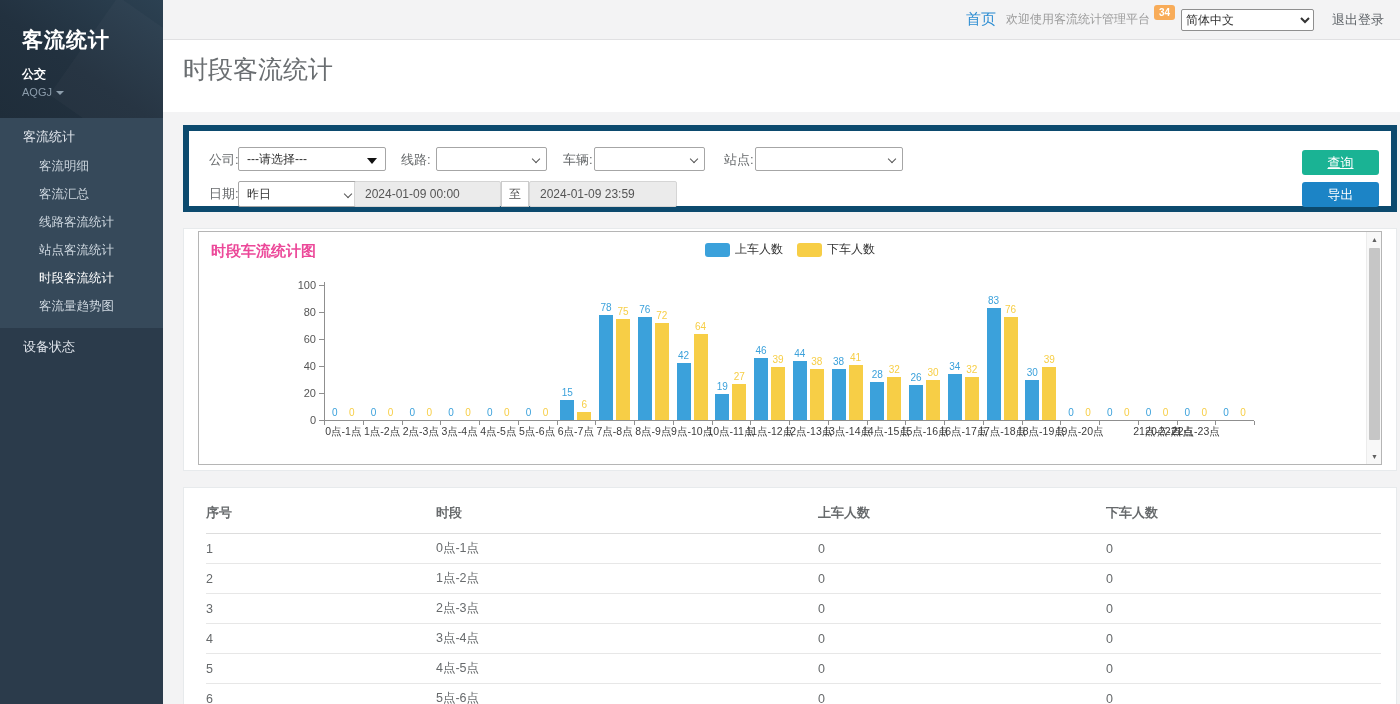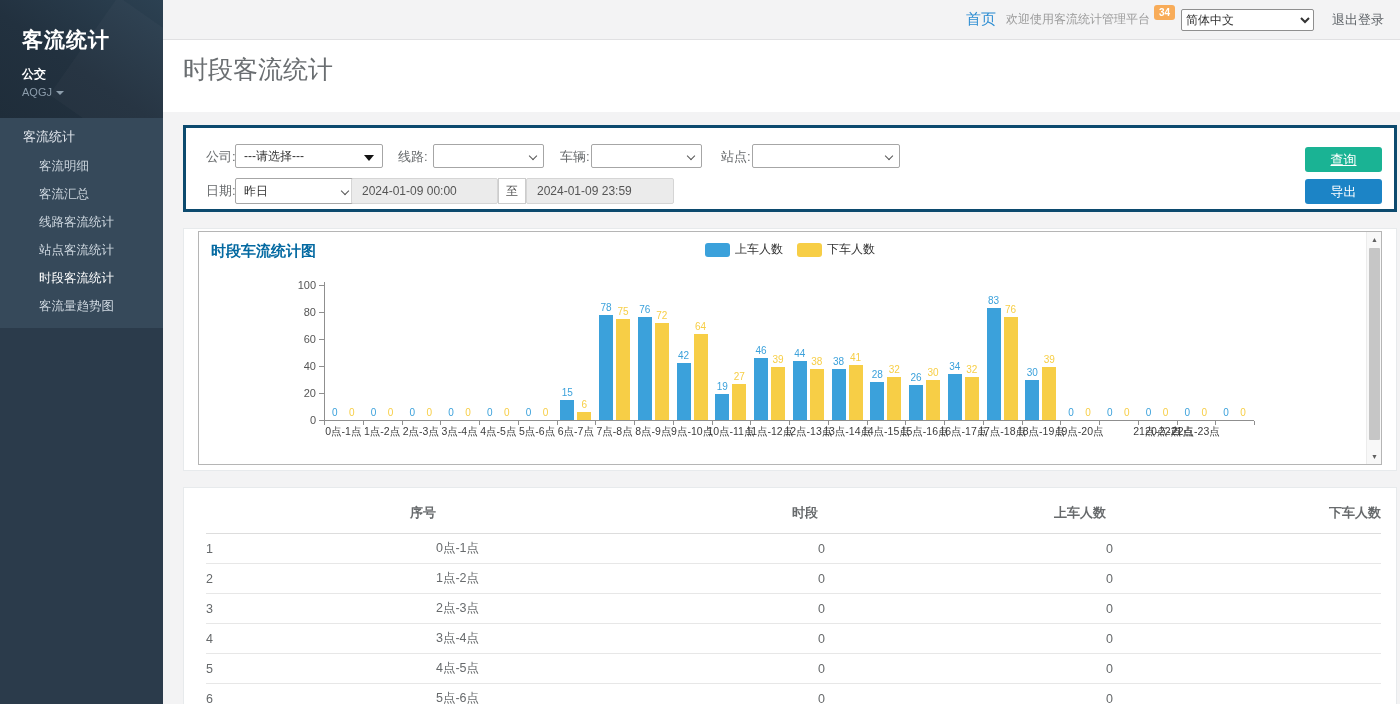--- a/index.html
+++ b/index.html
@@ -33,74 +33,77 @@
   .page-heading { background:#fff; height:72px; padding:13px 0 0 20px; }
   .page-title { color:#6a6e71; font-size:25px; font-weight:300; }
   .breadcrumb { margin-top:7px; font-size:12px; color:#676a6c; }
   .breadcrumb .crumb { color:#676a6c; cursor:pointer; }
   .breadcrumb .crumb.current { font-weight:bold; cursor:default; }
   .breadcrumb .sep { color:#bdbdbd; margin:0 7px; }
 
   .content { padding:13px 3px 0 20px; height:552px; }
 
   
-  .filter-panel { position:relative; background:#fff; border:3px solid #0c4a6e; height:87px; margin-bottom:16px; }
+  .filter-panel { position:relative; background:#fff; border:6px solid #0c4a6e; height:87px; margin-bottom:16px; }
   .f-label { position:absolute; font-size:13px; color:#676a6c; line-height:24px; }
   .selbox { position:absolute; height:24px; background:#fff; border:1px solid #a6a6a6; border-radius:2px; font-size:12px; color:#333; line-height:22px; padding:0 20px 0 8px; cursor:pointer; }
   .selbox .chev { position:absolute; right:7px; top:8px; width:6px; height:6px; border-right:1.6px solid #555; border-bottom:1.6px solid #555; transform:rotate(45deg); }
   .selbox.flat .tri { position:absolute; right:8px; top:10px; width:0; height:0; border-left:5px solid transparent; border-right:5px solid transparent; border-top:6px solid #111; }
   .f-input { position:absolute; height:26px; background:#ebebeb; border:1px solid #d5d5d5; color:#555; font-size:12px; padding:0 10px; font-family:inherit; border-radius:2px; }
   .to-box { position:absolute; width:28px; height:26px; background:#fff; border:1px solid #ccc; font-size:12px; color:#555; text-align:center; line-height:24px; }
   .btn { position:absolute; right:12px; width:77px; height:25px; border:none; border-radius:3px; color:#fff; font-size:13px; cursor:pointer; font-family:inherit; }
   .btn-query { top:19px; background:#1ab394;text-decoration:underline; }
   .btn-export { top:51px; background:#1c84c6; }
 
   
   .chart-section { background:#fff; border:1px solid #e7eaec; padding:2px 14px 5px 14px; margin-bottom:16px; }
   .chart-box { position:relative; border:1px solid #b5b5b5; height:234px; background:#fff; overflow:hidden; }
-  .chart-title { position:absolute; left:12px; top:10px; font-size:15px; font-weight:bold; color:#0369a1; }
+  .chart-title { position:absolute; left:12px; top:10px; font-size:15px; font-weight:bold; color:#ec4899; }
   .legend { position:absolute; top:9px; left:50%; transform:translateX(-50%); display:flex; gap:14px; }
   .legend-item { display:flex; align-items:center; gap:5px; cursor:pointer; }
   .legend-swatch { width:25px; height:14px; border-radius:3px; }
   .legend-label { font-size:12px; color:#333; }
   .axis-line { position:absolute; background:#8f8f8f; }
   .ytick-label { position:absolute; font-size:11px; color:#555; width:30px; text-align:right; }
   .ytick-mark { position:absolute; width:5px; height:1px; background:#8f8f8f; }
   .xtick-mark { position:absolute; width:1px; height:4px; background:#8f8f8f; }
   .bar { position:absolute; width:14px; }
   .bar-label { position:absolute; font-size:10px; transform:translateX(-50%); white-space:nowrap; }
   .x-label { position:absolute; font-size:10.5px; color:#3c3c3c; transform:translateX(-50%); white-space:nowrap; }
   .chart-scroll { position:absolute; right:0; top:0; width:15px; height:232px; background:#f8f8f8; border-left:1px solid #ececec; }
   .scroll-arrow { position:absolute; left:0; width:15px; height:15px; font-size:7px; color:#606060; text-align:center; line-height:15px; cursor:pointer; }
   .scroll-thumb { position:absolute; left:1.5px; width:11px; top:16px; height:192px; background:#c6c6c6; border-radius:1px; cursor:pointer; }
 
   
   .table-section { background:#fff; border:1px solid #e7eaec; padding:6px 15px 0 22px; min-height:219px; }
   table.data { width:100%; border-collapse:collapse; }
-  table.data th { text-align:right; font-size:13px; color:#676a6c; font-weight:600; padding:10px 0 11px 0; border-bottom:1px solid #ddd; }
+  table.data th { text-align:left; font-size:13px; color:#676a6c; font-weight:600; padding:10px 0 11px 0; border-bottom:1px solid #ddd; }
   table.data td { font-size:12.5px; color:#676a6c; padding:6px 0; border-bottom:1px solid #e7e7e7; height:26px; }
 </style>
 </head>
 <body>
 
 <aside class="sidebar">
   <div class="side-head">
     <div class="app-title">客流统计</div>
     <div class="org">公交</div>
     <div class="org-code"><span>AQGJ</span><span class="caret-down"></span></div>
   </div>
   <nav>
       <div class="menu-group open">
         <div class="menu-section">客流统计</div>
         <div class="menu-sub">客流明细</div>
         <div class="menu-sub">客流汇总</div>
         <div class="menu-sub">线路客流统计</div>
         <div class="menu-sub">站点客流统计</div>
         <div class="menu-sub active">时段客流统计</div>
         <div class="menu-sub">客流量趋势图</div>
+      </div>
+      <div class="menu-group">
+        <div class="menu-section">设备状态</div>
       </div>
     </nav>
 </aside>
 
 <div class="main">
 
   <header class="topbar">
     <a class="home-link">首页</a>
     <span class="welcome">欢迎使用客流统计管理平台</span>
     <span class="badge">34</span>

